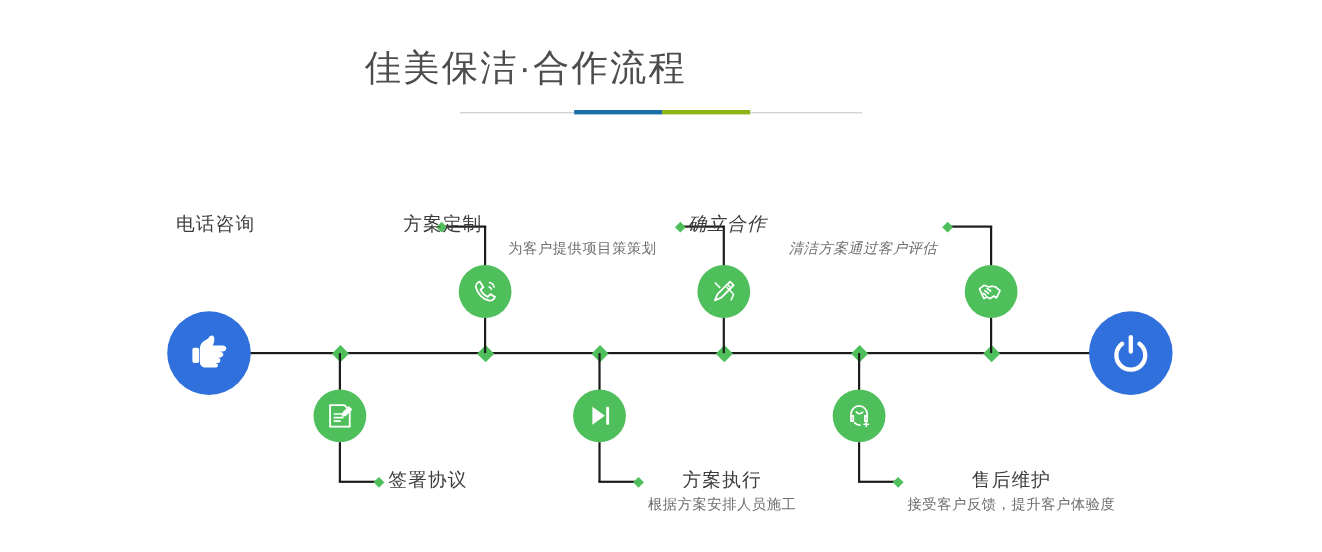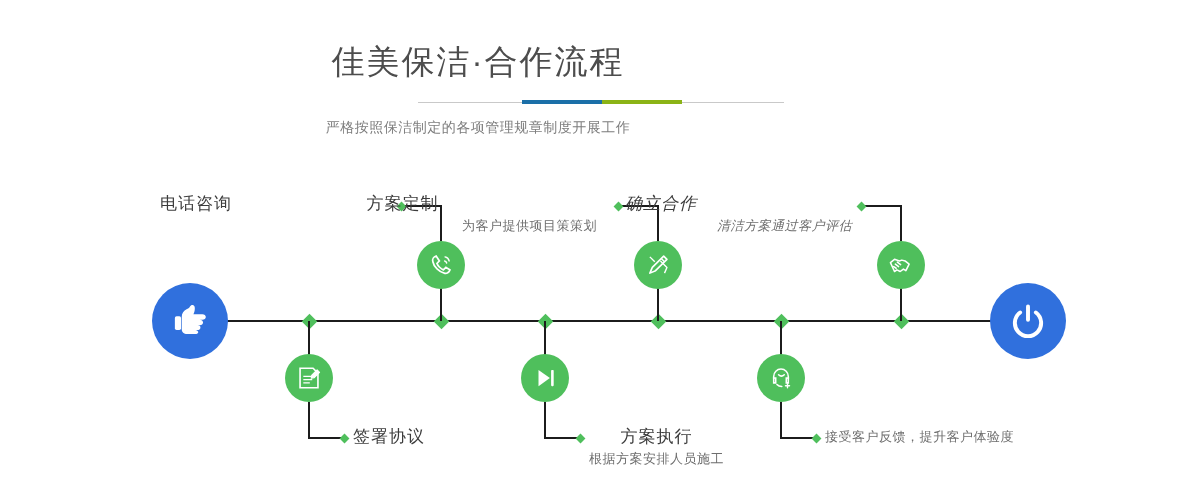--- a/index.html
+++ b/index.html
@@ -78,21 +78,20 @@
 
 <div id="root">
 
   <div class="header">
     <h1 class="title">佳美保洁·合作流程</h1>
     <div class="divider">
       <div class="rule"></div>
       <div class="seg-blue"></div>
       <div class="seg-green"></div>
     </div>
-    <p class="subtitle">严格按照保洁制定的各项管理规章制度开展工作</p>
   </div>
 
   <div class="diagram">
 
     <div class="axis"></div>
 
     <div class="endcap start">
       <span>
         <svg width="44" height="44" viewBox="0 0 64 64" fill="#ffffff">
           <path d="M20 26c0-5 3-9 7-11 2-1 4-2 5-4 1-2 3-3 5-2 2 1 2 3 2 5 0 3-1 6-2 8h13c3 0 5 2 5 4s-2 4-5 4h-4c3 0 5 2 5 4s-2 4-5 4h-3c3 0 5 2 4 4 0 2-2 3-4 3h-3c2 0 4 2 4 3 0 2-2 3-4 3H28c-5 0-8-3-8-7V26z"></path>
@@ -202,20 +201,21 @@
             <path d="M13 12c2 2 5 2 7 0"></path>
             <path d="M11 24c1.5 1.6 4 2.4 6 2.4"></path>
             <path d="M24 23v5M21.5 25.5h5" stroke-width="1.7"></path>
           </svg>
         </span>
       </div>
       <div class="stem" style="left:780px;top:402px;height:36px;"></div>
       <div class="elbow-h" style="left:780px;top:437px;width:36px;"></div>
       <div class="diamond sm" style="left:813px;top:434.5px;"></div>
       <div class="label down" style="left:825px;top:426px;">
+        <div class="name">售后维护</div>
         <div class="desc">接受客户反馈，提升客户体验度</div>
       </div>
     </div>
 
     <div class="node">
       <div class="diamond" style="left:895.5px;top:315.5px;"></div>
       <div class="stem" style="left:900px;top:288px;height:33px;"></div>
       <div class="badge" style="left:877px;top:241px;">
         <span>
           <svg width="26" height="26" viewBox="0 0 32 32" fill="none" stroke="#ffffff" stroke-width="1.9" stroke-linejoin="round" stroke-linecap="round">

